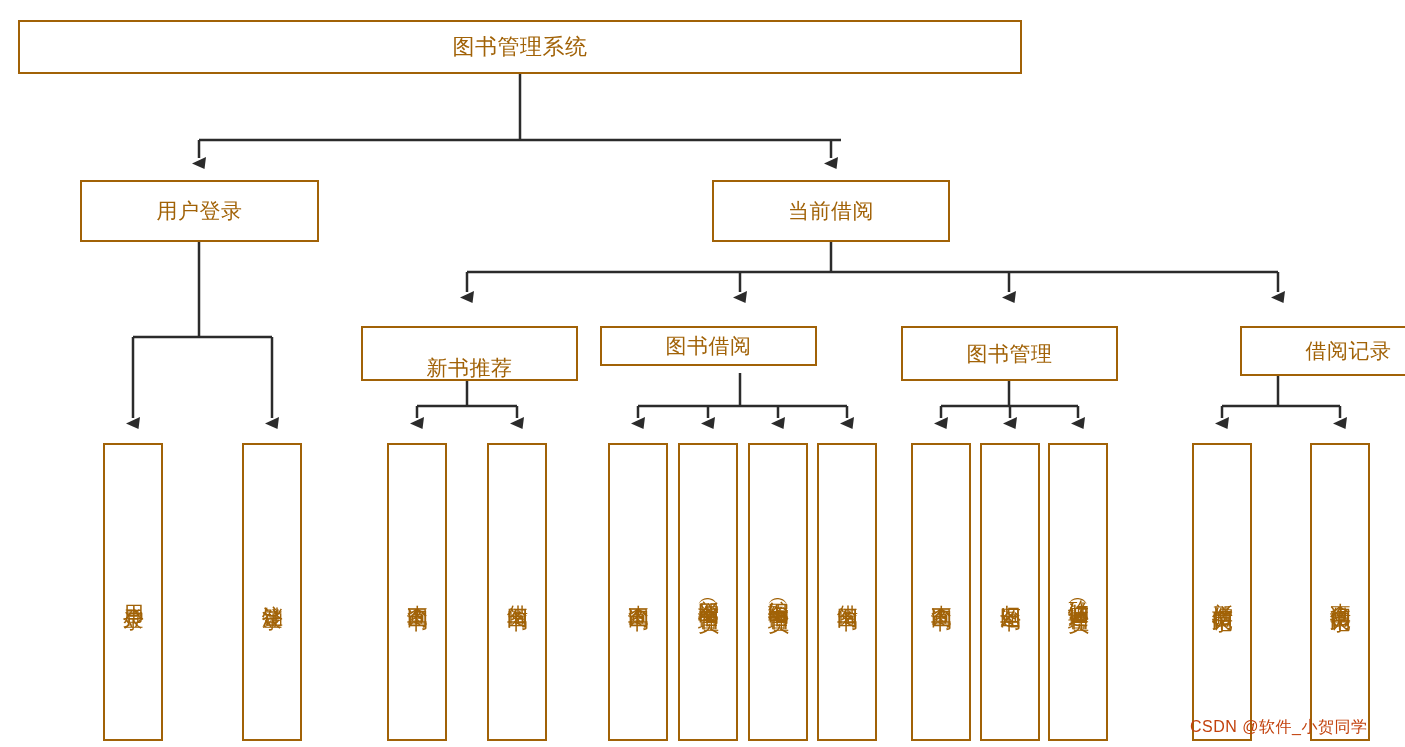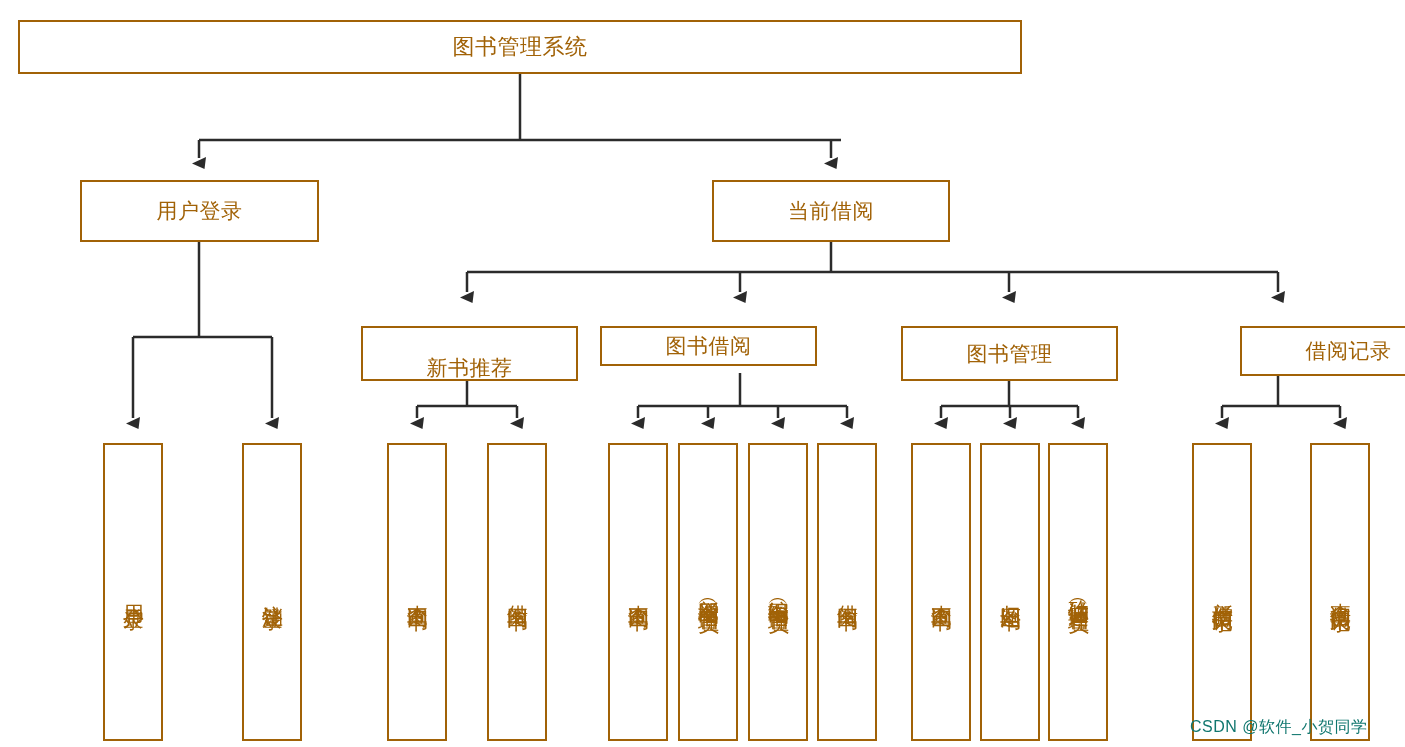--- a/index.html
+++ b/index.html
@@ -52,21 +52,21 @@
     font-size: 21px;
     line-height: 1.28;
     letter-spacing: 2px;
     white-space: nowrap;
     text-align: center;
   }
   .node.root .label { font-size: 22px; }
   .watermark {
     position: absolute;
     font-size: 16px;
-    color: #0f766e;
+    color: #c2410c;
     white-space: nowrap;
     letter-spacing: 0.5px;
   }
 </style>
 </head>
 <body>
 
 <div id="canvas">
 
   <svg class="wires" viewBox="0 0 1405 747">

